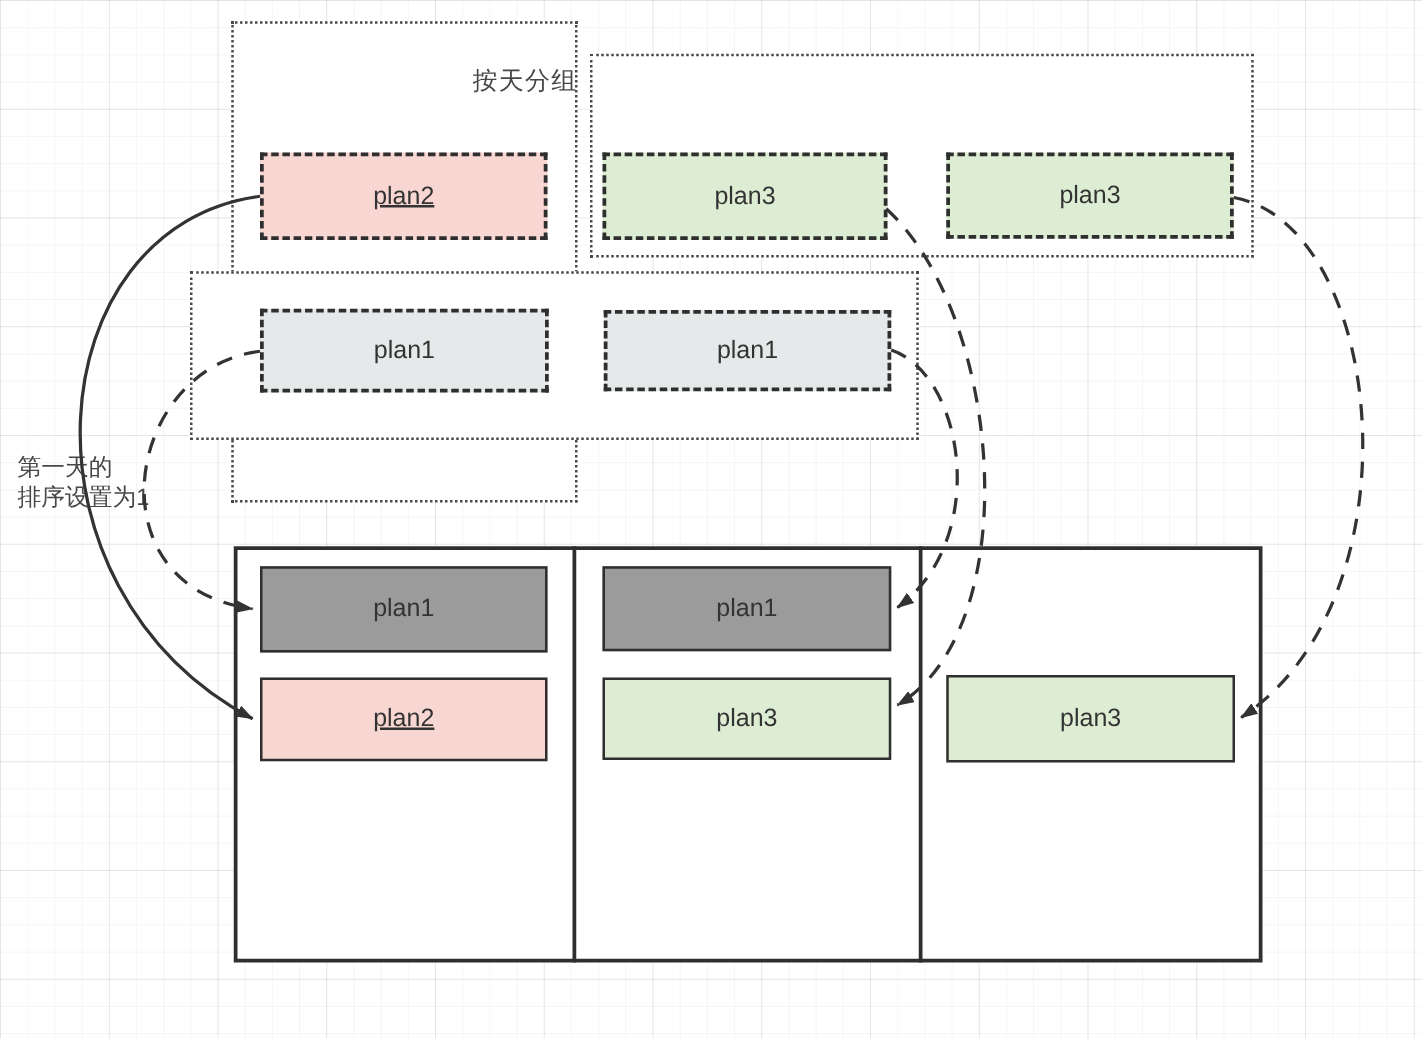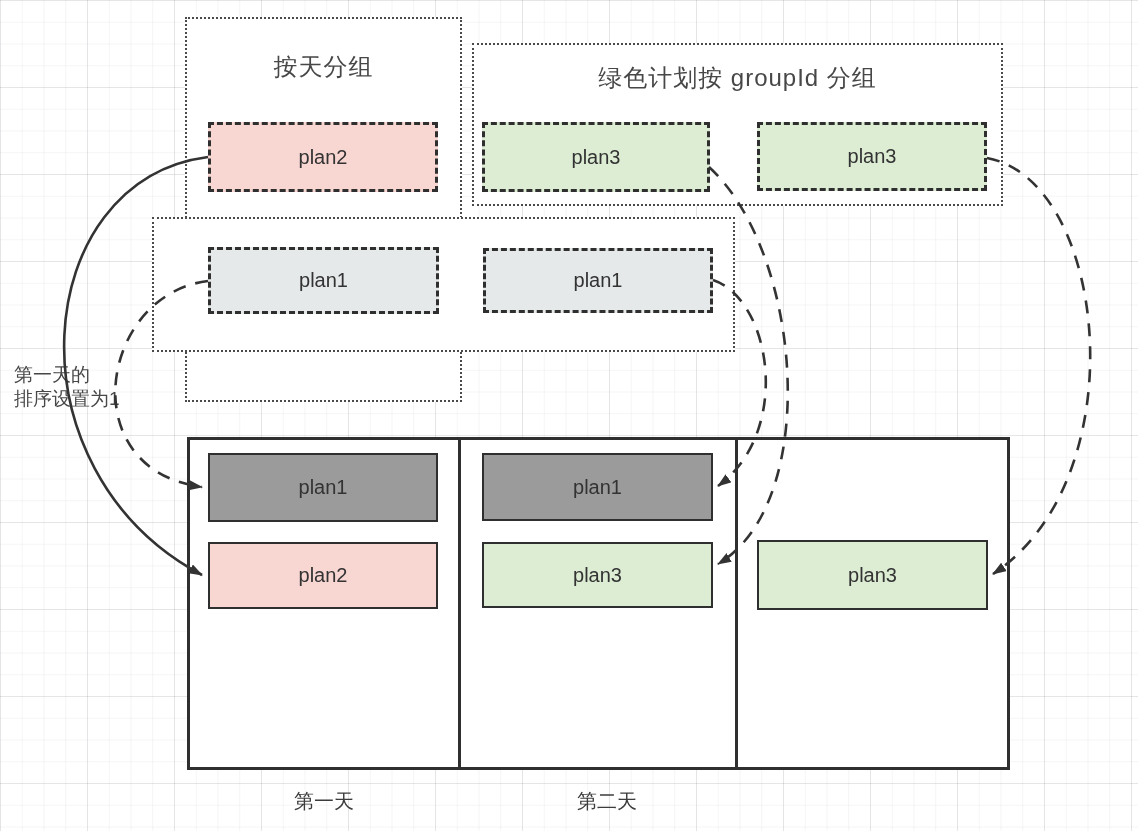--- a/index.html
+++ b/index.html
@@ -18,36 +18,36 @@
     background-size:87px 87px,87px 87px,21.75px 21.75px,21.75px 21.75px;
   }
   
   .group-box{
     position:absolute;
     background:#fff;
     border:2px dotted #4a4a4a;
   }
   .group-label{
     position:absolute;
-    text-align:center;
-    font-size:24px;
+    text-align:right;
+    font-size:20px;
     color:#474747;
     letter-spacing:1px;
     z-index:4;
   }
   
   .plan{
     position:absolute;
     display:flex;align-items:center;justify-content:center;
     font-size:20px;color:#333;
     z-index:3;
   }
   .plan.dashed{border:3px dashed #2f2f2f;}
   .plan.solid{border:2px solid #2f2f2f;}
-  .fill-pink{background:#f8d6d2;}
+  .fill-pink{background:#f8d6d2;text-decoration:underline;}
   .fill-green{background:#dcedd3;}
   .fill-slate{background:#e5e9ea;}
   .fill-gray{background:#9b9b9b;}
   
   .days-box{
     position:absolute;
     left:187px;top:437px;width:823px;height:333px;
     background:#fff;border:3px solid #2f2f2f;
     z-index:1;
   }
@@ -87,43 +87,40 @@
 
   <div class="group-box" style="left:152px;top:217px;width:583px;height:135px;z-index:2;"></div>
 
   <div class="group-box" style="left:472px;top:43px;width:531px;height:163px;"></div>
 
   <div class="days-box"></div>
   <div class="day-divider" style="left:458px;"></div>
   <div class="day-divider" style="left:735px;"></div>
 
   <div class="group-label" style="left:185px;top:51px;width:277px;">按天分组</div>
-  <div class="group-label" style="left:472px;top:62px;width:531px;">绿色计划按 groupId 分组</div>
 
   <div class="plan dashed fill-pink" style="left:208px;top:122px;width:230px;height:70px;">plan2</div>
   <div class="plan dashed fill-green" style="left:482px;top:122px;width:228px;height:70px;">plan3</div>
   <div class="plan dashed fill-green" style="left:757px;top:122px;width:230px;height:69px;">plan3</div>
   <div class="plan dashed fill-slate" style="left:208px;top:247px;width:231px;height:67px;">plan1</div>
   <div class="plan dashed fill-slate" style="left:483px;top:248px;width:230px;height:65px;">plan1</div>
 
   <div class="note">
     <div>第一天的</div>
     <div>排序设置为1</div>
   </div>
 
   <div class="plan solid fill-gray" style="left:208px;top:453px;width:230px;height:69px;">plan1</div>
   <div class="plan solid fill-pink" style="left:208px;top:542px;width:230px;height:67px;">plan2</div>
 
   <div class="plan solid fill-gray" style="left:482px;top:453px;width:231px;height:68px;">plan1</div>
   <div class="plan solid fill-green" style="left:482px;top:542px;width:231px;height:66px;">plan3</div>
 
   <div class="plan solid fill-green" style="left:757px;top:540px;width:231px;height:70px;">plan3</div>
 
-  <div class="day-label" style="left:244px;">第一天</div>
-  <div class="day-label" style="left:527px;">第二天</div>
 
   <svg class="connectors" width="1138" height="831" viewBox="0 0 1138 831">
     <defs>
       <marker id="arrow" markerUnits="userSpaceOnUse" markerWidth="16" markerHeight="12" refX="13" refY="5" orient="auto">
         <path d="M0,0 L14,5 L0,10 Z" fill="#333"></path>
       </marker>
     </defs>
 
     <path class="conn" d="M 208 157 C 30 180, 5 470, 202 575" marker-end="url(#arrow)"></path>
 

